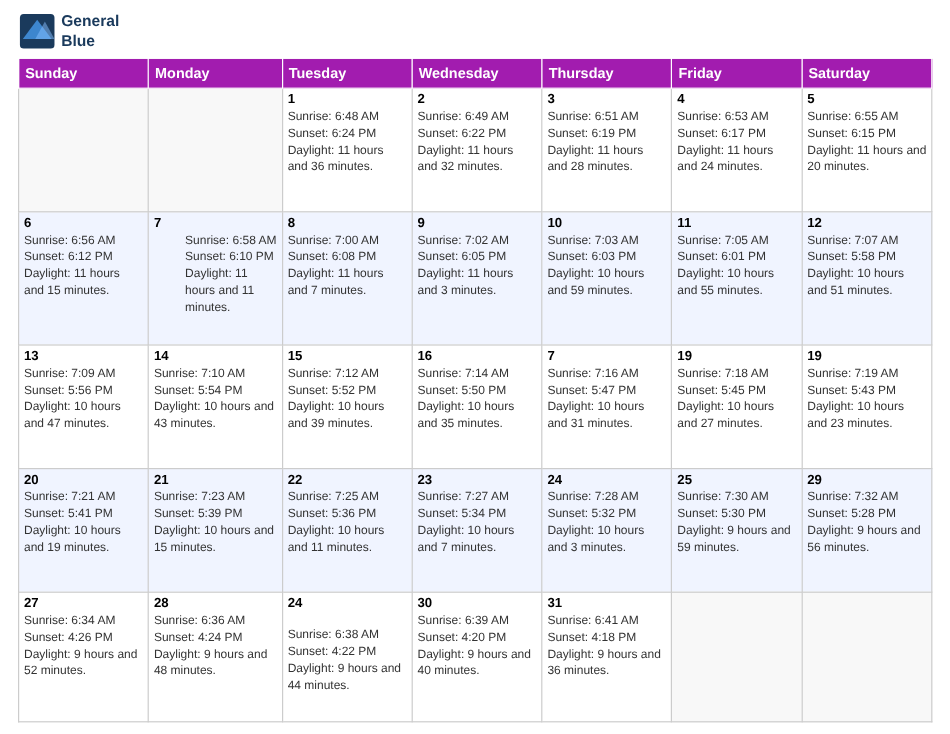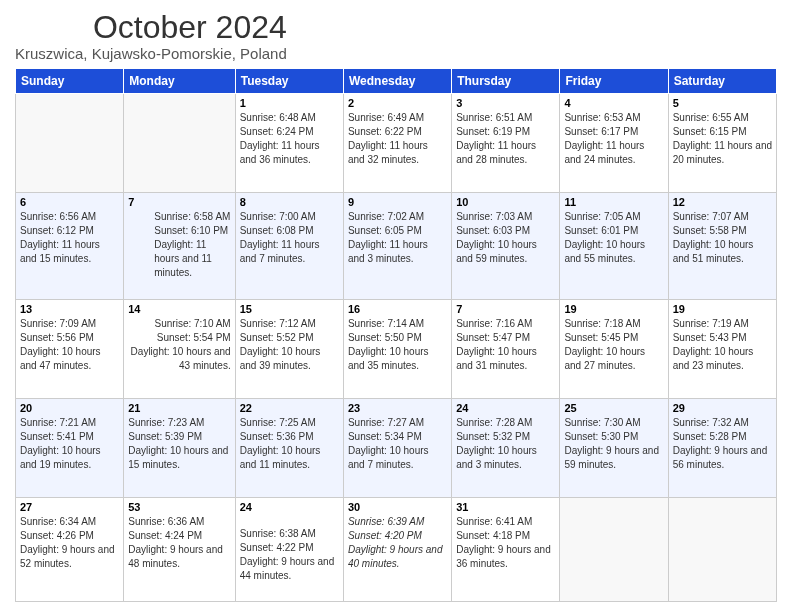--- a/index.html
+++ b/index.html
@@ -51,21 +51,21 @@
       font-size: 15px;
       color: #555;
     }
     .calendar {
       width: 100%;
       border-collapse: collapse;
       flex: 1;
       font-size: 10.5px;
     }
     .calendar thead th {
-      background: #1d4ed8;
+      background: #a21caf;
       color: #fff;
       text-align: left;
       padding: 5px 5px;
       font-size: 12px;
       font-weight: bold;
       border: 1px solid #fff;
     }
     .calendar tbody td {
       border: 1px solid #ccc;
       vertical-align: top;
@@ -89,23 +89,30 @@
     }
     .row-alt td {
       background: #f0f4ff;
     }
   </style>
 </head>
 <body>
 
 <div class="page">
   <div class="header">
-    <div class="title-block">
-      <div class="main-title">October 2024</div>
-      <div class="subtitle">Kruszwica, Kujawsko-Pomorskie, Poland</div>
+    <div class="logo">
+      <svg class="logo-icon" viewBox="0 0 40 40">
+        <rect x="2" y="2" width="36" height="36" rx="4" fill="#1a3a5c"></rect>
+        <polygon points="20,8 35,28 5,28" fill="#4da6ff" opacity="0.7"></polygon>
+        <polygon points="28,10 38,28 18,28" fill="#87c0ff" opacity="0.5"></polygon>
+      </svg>
+      <div class="logo-text">
+        <div>General</div>
+        <div>Blue</div>
+      </div>
     </div>
   </div>
 
   <table class="calendar">
     <thead>
       <tr>
       <th>Sunday</th>
           <th>Monday</th>
           <th>Tuesday</th>
           <th>Wednesday</th>
@@ -195,21 +202,21 @@
         </tr>
         <tr>
           <td>
             <span class="day-num">13</span>
             <div class="day-info" style="white-space: pre-line;">Sunrise: 7:09 AM
 Sunset: 5:56 PM
 Daylight: 10 hours and 47 minutes.</div>
           </td>
           <td>
             <span class="day-num">14</span>
-            <div class="day-info" style="white-space: pre-line; text-align: right;">Sunrise: 7:10 AM
+            <div class="day-info" style="white-space: pre-line;">Sunrise: 7:10 AM
 Sunset: 5:54 PM
 Daylight: 10 hours and 43 minutes.</div>
           </td>
           <td>
             <span class="day-num">15</span>
             <div class="day-info" style="white-space: pre-line;">Sunrise: 7:12 AM
 Sunset: 5:52 PM
 Daylight: 10 hours and 39 minutes.</div>
           </td>
           <td>
@@ -282,34 +289,34 @@
           </td>
         </tr>
         <tr>
           <td>
             <span class="day-num">27</span>
             <div class="day-info" style="white-space: pre-line;">Sunrise: 6:34 AM
 Sunset: 4:26 PM
 Daylight: 9 hours and 52 minutes.</div>
           </td>
           <td>
-            <span class="day-num">53</span>
+            <span class="day-num">28</span>
             <div class="day-info" style="white-space: pre-line;">Sunrise: 6:36 AM
 Sunset: 4:24 PM
 Daylight: 9 hours and 48 minutes.</div>
           </td>
           <td>
             <span class="day-num">24</span>
             <div class="day-info" style="white-space: pre-line; margin-top: 14px;">Sunrise: 6:38 AM
 Sunset: 4:22 PM
 Daylight: 9 hours and 44 minutes.</div>
           </td>
           <td>
             <span class="day-num">30</span>
-            <div class="day-info" style="white-space: pre-line; font-style: italic;">Sunrise: 6:39 AM
+            <div class="day-info" style="white-space: pre-line;">Sunrise: 6:39 AM
 Sunset: 4:20 PM
 Daylight: 9 hours and 40 minutes.</div>
           </td>
           <td>
             <span class="day-num">31</span>
             <div class="day-info" style="white-space: pre-line;">Sunrise: 6:41 AM
 Sunset: 4:18 PM
 Daylight: 9 hours and 36 minutes.</div>
           </td>
           <td class="empty-cell"></td>

